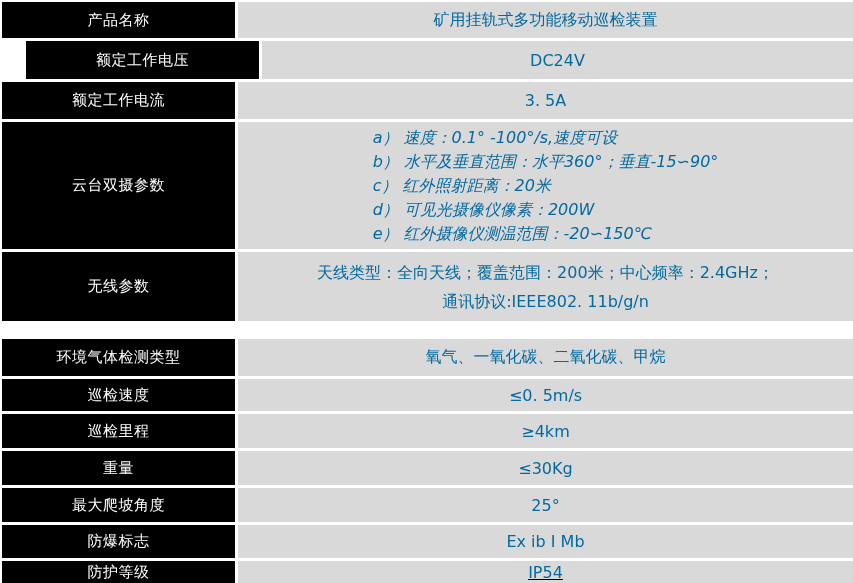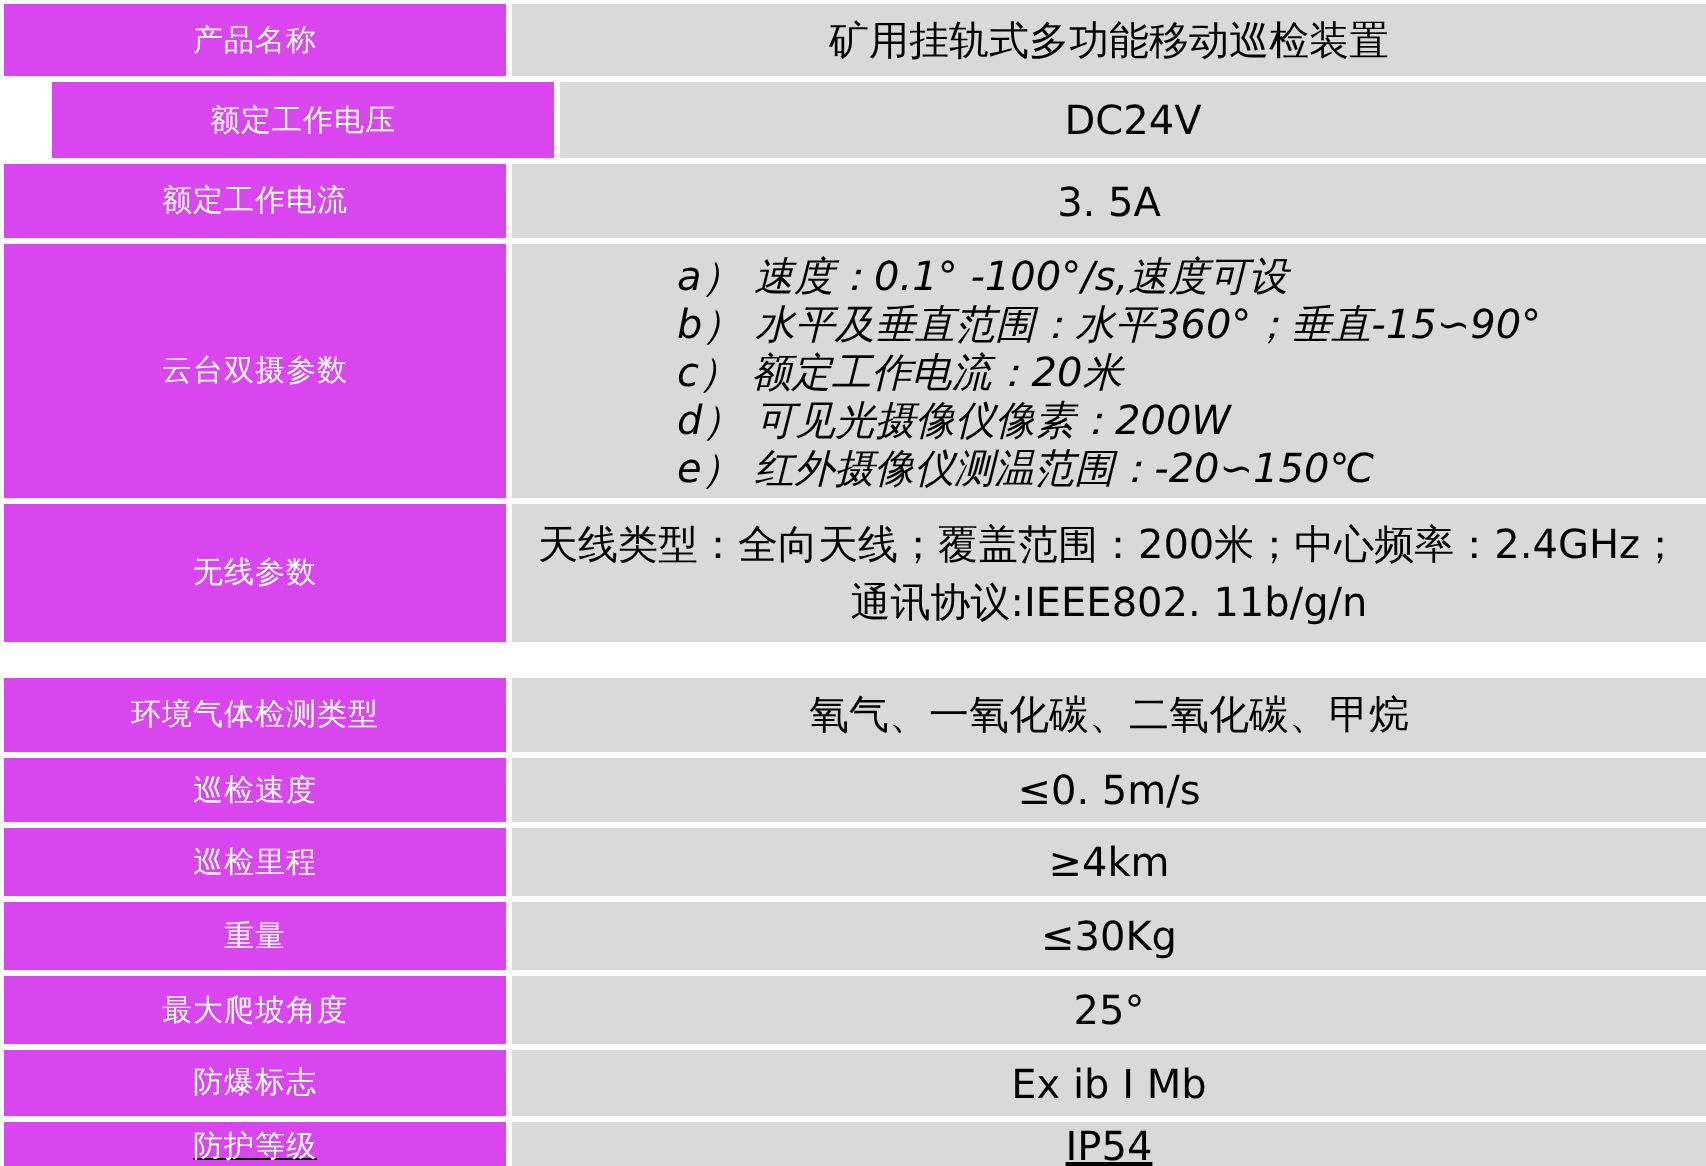--- a/index.html
+++ b/index.html
@@ -23,39 +23,39 @@
     gap: 3px;
     background: #ffffff;
   }
   .row {
     display: flex;
     gap: 3px;
     flex: none;
   }
   .row.grow { flex: 1 1 auto; text-decoration: underline; }
   .label-cell {
-    width: 251px;
+    width: 233px;
     flex: none;
-    background: #d946ef;
+    background: #000000;
     color: #ffffff;
     display: flex;
     align-items: center;
     justify-content: center;
     font-size: 15px;
     letter-spacing: 0.5px;
     text-align: center;
   }
   .value-cell {
     flex: 1 1 auto;
     background: #d9d9d9;
-    color: #000000;
+    color: #0369a1;
     display: flex;
     align-items: center;
     justify-content: center;
-    font-size: 20px;
+    font-size: 16px;
     text-align: center;
   }
   .value-cell .multiline {
     display: inline-block;
     text-align: left;
     line-height: 24px;
     font-style: italic;
   }
   .value-cell .centered-lines {
     display: inline-block;
@@ -94,21 +94,21 @@
     <div class="label-cell">额定工作电流</div>
     <div class="value-cell">3. 5A</div>
   </div>
 
   <div class="row h-r3">
     <div class="label-cell">云台双摄参数</div>
     <div class="value-cell">
       <div class="multiline">
         <div>a） 速度：0.1° -100°/s,速度可设</div>
         <div>b） 水平及垂直范围：水平360°；垂直-15∽90°</div>
-        <div>c） 额定工作电流：20米</div>
+        <div>c） 红外照射距离：20米</div>
         <div>d） 可见光摄像仪像素：200W</div>
         <div>e） 红外摄像仪测温范围：-20∽150℃</div>
       </div>
     </div>
   </div>
 
   <div class="row h-r4">
     <div class="label-cell">无线参数</div>
     <div class="value-cell">
       <div class="centered-lines">

